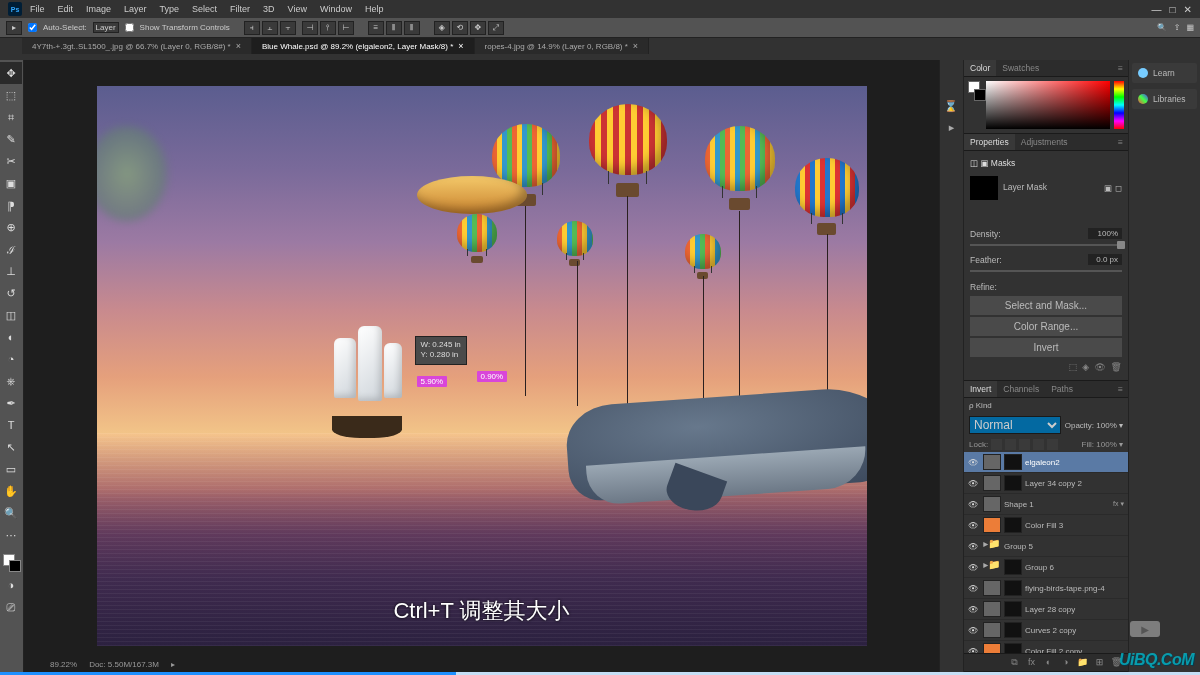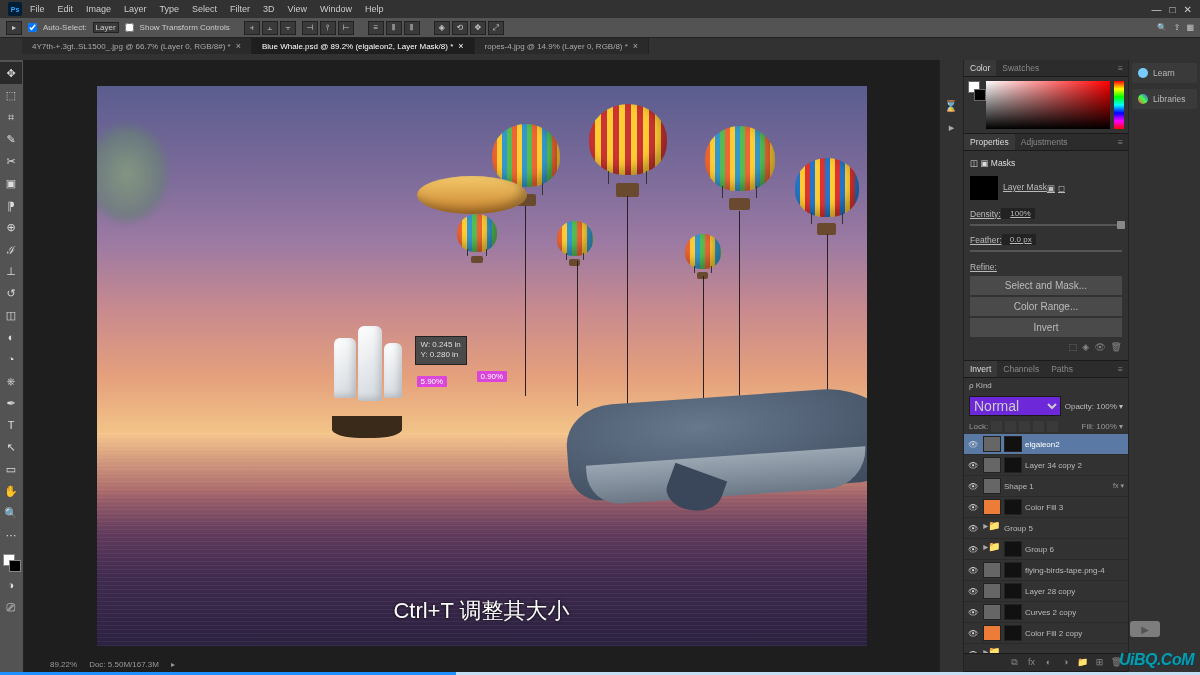--- a/index.html
+++ b/index.html
@@ -83,29 +83,29 @@
 .panel .pbody { padding: 5px 6px; }
 
 .colorpicker { height: 56px; display: flex; gap: 4px; padding: 4px; }
 .colorpicker .sw { width: 14px; height: 40px; position: relative; }
 .colorpicker .sw .fg2 { width: 12px; height: 12px; background: #fff; border: 1px solid #666; position: absolute; }
 .colorpicker .sw .bg2 { width: 12px; height: 12px; background: #000; border: 1px solid #666; position: absolute; top: 8px; left: 6px; }
 .colorpicker .field { flex: 1; background: linear-gradient(90deg,#fff,#f00); position: relative; }
 .colorpicker .field::after { content: ""; position: absolute; inset: 0; background: linear-gradient(180deg,transparent,#000); }
 .colorpicker .hue { width: 10px; background: linear-gradient(180deg,#f00,#ff0,#0f0,#0ff,#00f,#f0f,#f00); }
 
-.props .row { display: flex; align-items: center; padding: 2px 0; text-decoration: underline; }
+.props .row { display: flex; justify-content: space-between; align-items: center; padding: 2px 0; }
 .props .val { background: #222; padding: 1px 4px; min-width: 34px; text-align: right; font-size: 8px; }
 .props .btn { background: #4a4a4a; padding: 4px 5px; margin: 2px 0; text-align: center; font-size: 10px; cursor: pointer; }
 .props .thumb { width: 28px; height: 24px; background: #000; display: inline-block; vertical-align: middle; margin-right: 5px; }
 .props .iconbar { display: flex; justify-content: flex-end; gap: 5px; padding: 3px 0; color: #888; font-size: 9px; }
 
 .layers { flex: 1; display: flex; flex-direction: column; min-height: 0; }
 .layers .lctrl { display: flex; gap: 4px; padding: 3px 5px; align-items: center; }
-.layers .lctrl select { flex: 1; background: #6d28d9; color: #ccc; border: 1px solid #1a1a1a; font-size: 14px; }
+.layers .lctrl select { flex: 1; background: #0369a1; color: #ccc; border: 1px solid #1a1a1a; font-size: 12px; }
 .layers .lctrl .pct { font-size: 8px; }
 .layers .lockrow { display: flex; gap: 3px; padding: 2px 5px; font-size: 8px; color: #999; align-items: center; }
 .layers .lockrow .li { width: 11px; height: 11px; background: #3a3a3a; }
 .layerlist { flex: 1; overflow-y: auto; }
 .layerlist::-webkit-scrollbar { width: 8px; }
 .layerlist::-webkit-scrollbar-track { background: #2a2a2a; }
 .layerlist::-webkit-scrollbar-thumb { background: #555; }
 .layer { display: flex; align-items: center; gap: 3px; padding: 2px 4px; border-bottom: 1px solid #2a2a2a; cursor: pointer; font-size: 8px; }
 .layer.sel { background: #5a7aa5; color: #fff; }
 .layer .eye { width: 12px; color: #ddd; font-size: 8px; }
@@ -360,21 +360,21 @@
         </div>
         <div class="pbody">
           <div style="padding:2px 0;color:#ddd">◫ ▣ <span>Masks</span></div>
           <div class="row" style="margin-top:4px">
             <span><span class="thumb"></span><span>Layer Mask</span></span>
             <span style="display:flex;gap:3px">
                 <span>▣</span>
                 <span>◻</span>
               </span>
           </div>
-          <div class="row" style="margin-top:4px">
+          <div class="row" style="margin-top:24px">
               <span>Density:</span>
               <span class="val">100%</span>
             </div>
           <div style="height:2px;background:#555;margin:3px 0;position:relative">
               <span style="position:absolute;right:-3px;top:-3px;width:8px;height:8px;background:#888;border-radius:1px"></span>
             </div>
           <div class="row" style="margin-top:6px">
               <span>Feather:</span>
               <span class="val">0.0 px</span>
             </div>

